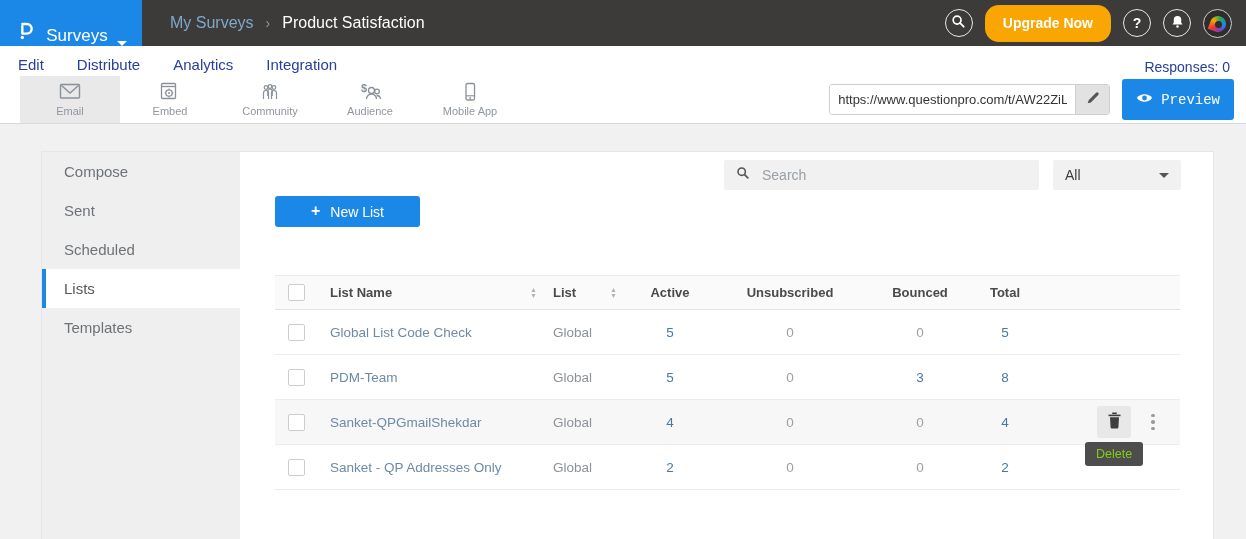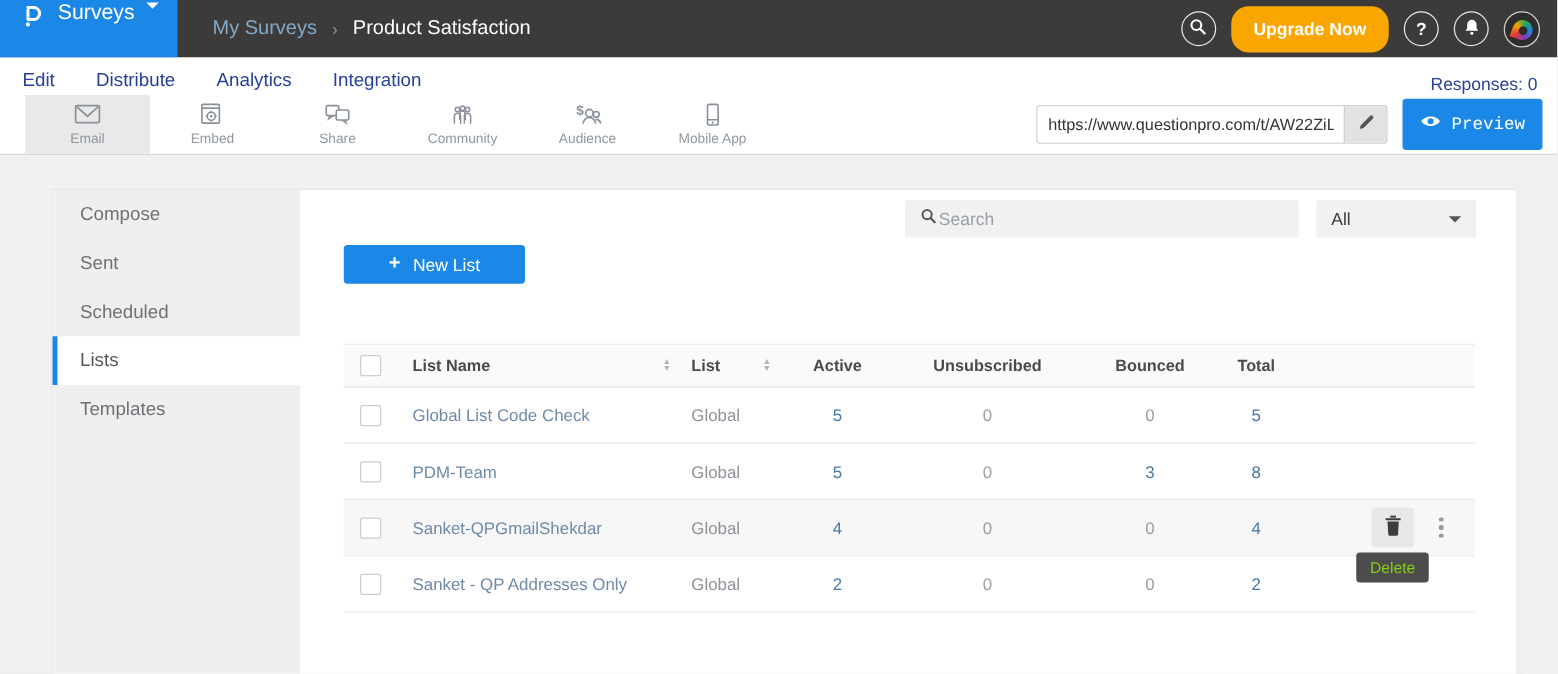--- a/index.html
+++ b/index.html
@@ -4,21 +4,21 @@
 <style>
   * { margin:0; padding:0; box-sizing:border-box; }
   html,body { background:#e9e9e9; }
   .screen {
     position:relative; width:1246px; height:539px; overflow:hidden;
     background:#f1f1f1; font-family:"Liberation Sans", sans-serif;
     -webkit-font-smoothing:antialiased;
   }
   
   .topbar { position:absolute; top:0; left:0; width:100%; height:46px; background:#3d3a3a; display:flex; align-items:center; }
-  .logo-box { width:142px; height:46px; background:#1b87e6; display:flex; align-items:flex-start; justify-content:center; gap:9px; cursor:pointer; flex:none; }
+  .logo-box { width:142px; height:46px; background:#1b87e6; display:flex; align-items:flex-end; justify-content:center; gap:9px; cursor:pointer; flex:none; }
   .logo-box .product { color:#fff; font-size:17px; }
   .caret-white { width:0; height:0; border-left:5px solid transparent; border-right:5px solid transparent; border-top:5px solid #fff; margin-top:2px; }
   .breadcrumb { display:flex; align-items:center; gap:12px; margin-left:28px; font-size:16px; }
   .bc-parent { color:#7fa9c9; cursor:pointer; }
   .bc-sep { color:#8b9aa6; font-size:14px; }
   .bc-current { color:#fdfdfd; }
   .topbar-right { margin-left:auto; display:flex; align-items:center; gap:12px; padding-right:14px; }
   .circle-btn { width:28px; height:28px; border-radius:50%; border:1.5px solid #e8e8e8; display:flex; align-items:center; justify-content:center; cursor:pointer; color:#fff; font-size:14px; font-weight:bold; background:transparent; }
   .upgrade-btn { height:37px; padding:0 18px; border:none; border-radius:14px; background:#f9a602; color:#fff; font-weight:bold; font-size:14px; cursor:pointer; font-family:"Liberation Sans",sans-serif; }
   .avatar { width:29px; height:29px; border-radius:50%; border:1.5px solid #cfcfcf; background:#2f2c2c; position:relative; overflow:hidden; cursor:pointer; }
@@ -41,21 +41,21 @@
   .url-wrap input { flex:1; border:none; outline:none; font-size:13px; color:#333; padding:0 8px; font-family:"Liberation Sans",sans-serif; min-width:0; }
   .pencil-btn { width:34px; flex:none; background:#e2e2e2; border:none; border-left:1px solid #cfcfcf; display:flex; align-items:center; justify-content:center; cursor:pointer; }
   .preview-btn { height:41px; padding:0 14px; background:#1b87e6; border:none; border-radius:3px; color:#fff; font-size:14px; display:flex; align-items:center; gap:8px; cursor:pointer; font-family:Liberation Mono, monospace; }
   
   .card { position:absolute; top:152px; left:42px; width:1171px; height:494px; display:flex; background:#fff; box-shadow:0 0 0 1px #e6e6e6; }
   .sidebar { width:198px; flex:none; background:#efefef; }
   .side-item { height:39px; display:flex; align-items:center; padding-left:18px; font-size:15px; color:#6e7277; cursor:pointer; border-left:4px solid transparent; }
   .side-item.active { background:#fff; border-left:4px solid #1b87e6; color:#55585c; }
   .content { position:relative; flex:1; background:#fff; }
   .search-row { position:absolute; top:8px; right:32px; display:flex; gap:14px; }
-  .search-box { width:315px; height:30px; background:#f1f1f1; border-radius:2px; display:flex; align-items:center; padding:0 12px; gap:1px; }
+  .search-box { width:315px; height:30px; background:#f1f1f1; border-radius:2px; display:flex; align-items:center; padding:0 12px; gap:12px; }
   .search-box input { flex:1; border:none; outline:none; background:transparent; font-size:14px; color:#444; font-family:"Liberation Sans",sans-serif; }
   .search-box input::placeholder { color:#9aa0a6; }
   .filter { width:128px; height:30px; background:#f1f1f1; border-radius:2px; display:flex; align-items:center; padding:0 12px; font-size:14px; color:#3c3c3c; cursor:pointer; }
   .caret-dark { width:0; height:0; border-left:5px solid transparent; border-right:5px solid transparent; border-top:5px solid #555; margin-left:auto; }
   .new-list-btn { position:absolute; top:44px; left:35px; width:145px; height:31px; background:#1b87e6; border:none; border-radius:3px; color:#fff; font-size:14px; display:flex; align-items:center; justify-content:center; gap:10px; cursor:pointer; font-family:"Liberation Sans",sans-serif; }
   .new-list-btn .plus { font-size:16px; font-weight:bold; margin-top:-1px; }
   
   .listtable { position:absolute; top:123px; left:35px; width:905px; }
   .trow { display:grid; grid-template-columns:45px 210px 20px 60px 25px 70px 170px 90px 80px 135px; align-items:center; }
   .thead { height:35px; background:#fafafa; border-top:1px solid #ececec; border-bottom:1px solid #e3e3e3; font-size:13px; font-weight:bold; color:#4a4a4a; }
@@ -155,31 +155,20 @@
                 <line x1="6.6" y1="11" x2="7.8" y2="11"></line>
                 <line x1="14.2" y1="11" x2="15.4" y2="11"></line>
               </g>
             </svg>
         </span>
         <span class="tlabel">Embed</span>
       </div>
       <div class="tool">
         <span>
           <svg width="24" height="20" viewBox="0 0 24 20">
-              <rect x="3" y="2.5" width="10" height="8" rx="1.5" fill="none" stroke="#8a909a" stroke-width="1.3"></rect>
-              <path d="M6 10.5 L5 13 L8.5 10.5" fill="none" stroke="#8a909a" stroke-width="1.2"></path>
-              <rect x="11" y="6" width="10" height="8" rx="1.5" fill="#fff" stroke="#8a909a" stroke-width="1.3"></rect>
-              <path d="M18 14 L19 16.5 L15.5 14" fill="none" stroke="#8a909a" stroke-width="1.2"></path>
-            </svg>
-        </span>
-        <span class="tlabel">Share</span>
-      </div>
-      <div class="tool">
-        <span>
-          <svg width="24" height="20" viewBox="0 0 24 20">
               <g fill="none" stroke="#8a909a" stroke-width="1.2">
                 <circle cx="8" cy="5.5" r="1.8"></circle>
                 <circle cx="12" cy="4.5" r="1.8"></circle>
                 <circle cx="16" cy="5.5" r="1.8"></circle>
                 <path d="M5.5 17 v-6 a2.5 2.5 0 0 1 5 0 v6"></path>
                 <path d="M9.8 14 v-5 a2.2 2.2 0 0 1 4.4 0 v5"></path>
                 <path d="M13.5 17 v-6 a2.5 2.5 0 0 1 5 0 v6"></path>
               </g>
             </svg>
         </span>

